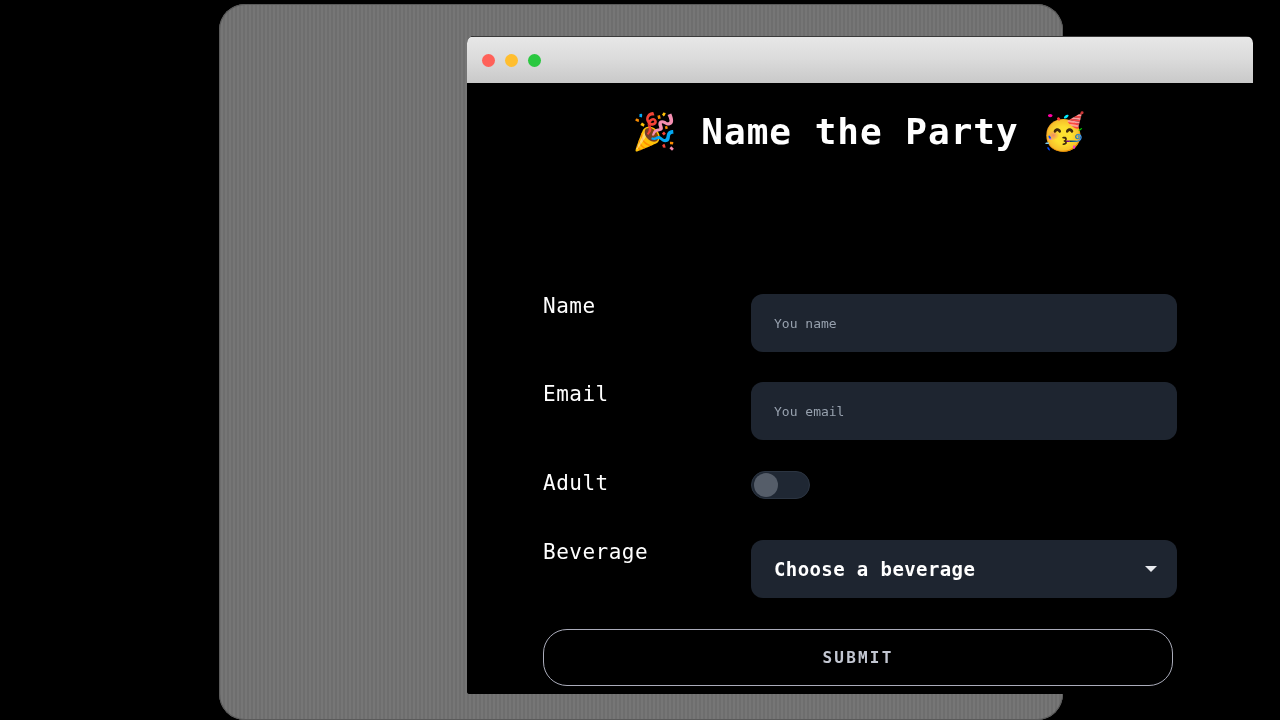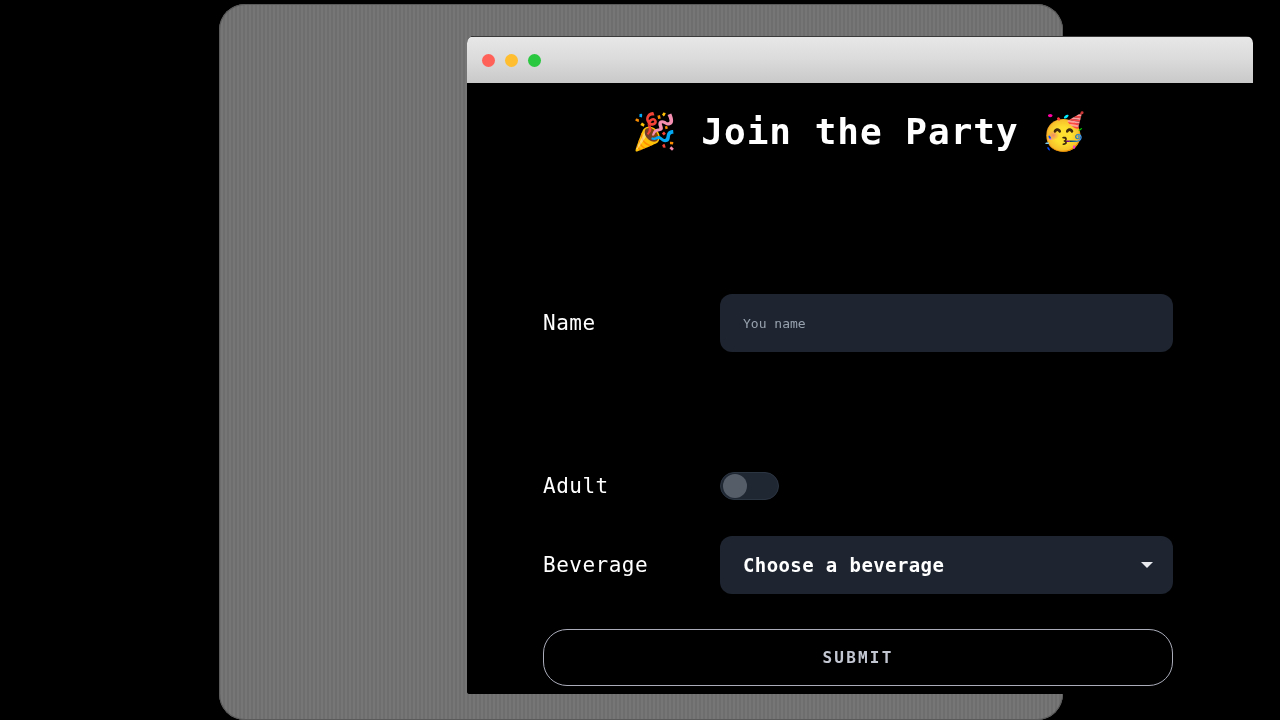--- a/index.html
+++ b/index.html
@@ -95,21 +95,21 @@
     top: 0;
     width: 100%;
     height: 100%;
   }
 
   .form-row {
     position: absolute;
     left: 76px;
     width: 634px;
     display: flex;
-    align-items: center;
+    gap: 31px;
   }
 
   .row-label {
     width: 177px;
     flex: 0 0 177px;
     color: #ffffff;
     font-size: 21px;
     font-weight: normal;
     letter-spacing: 0.5px;
     font-family: "DejaVu Sans Mono", "Liberation Mono", monospace;
@@ -212,29 +212,33 @@
     <div id="title-bar">
       <div class="traffic-lights">
         <span class="dot red"></span>
         <span class="dot yellow"></span>
         <span class="dot green"></span>
       </div>
     </div>
 
     <div id="page-body">
 
-      <h1 id="page-title">🎉 Join the Party 🥳</h1>
+      <h1 id="page-title">🎉 Name the Party 🥳</h1>
 
       <div id="form">
 
         <div class="form-row" style="top:211px;height:58px;">
           <label class="row-label">Name</label>
           <input class="field-input" type="text" placeholder="You name" style="">
         </div>
 
+        <div class="form-row" style="top:299px;height:58px;">
+          <label class="row-label">Email</label>
+          <input class="field-input" type="text" placeholder="You email" style="">
+        </div>
 
         <div class="form-row" style="top:388px;height:30px;">
           <label class="row-label">Adult</label>
           <div class="toggle">
             <span class="knob"></span>
           </div>
         </div>
 
         <div class="form-row" style="top:457px;height:50px;">
           <label class="row-label">Beverage</label>

